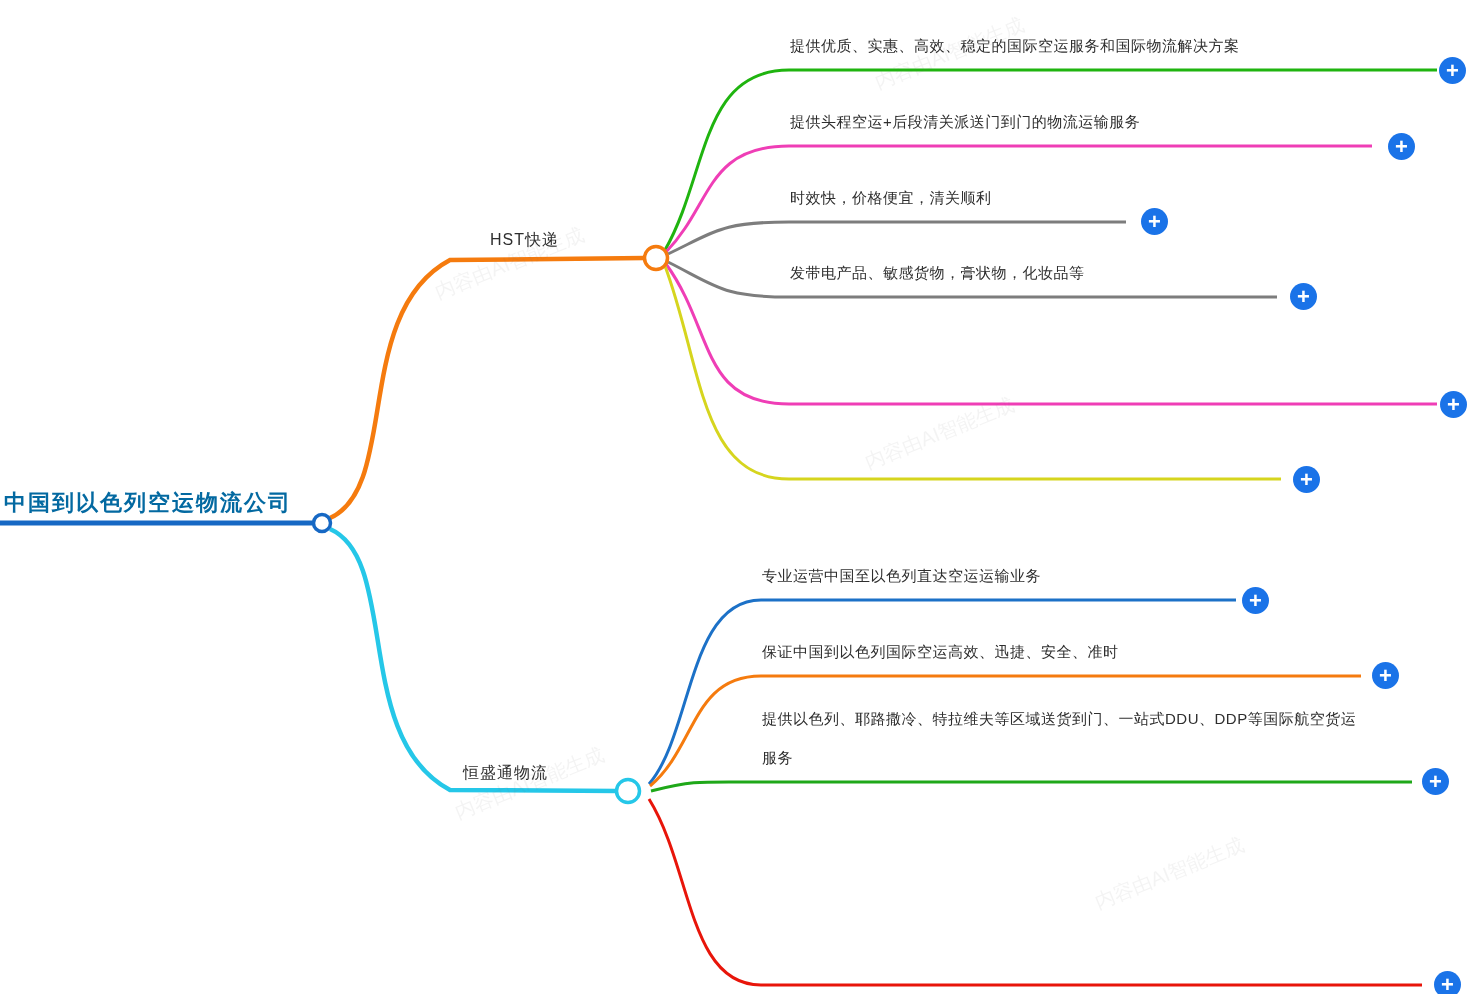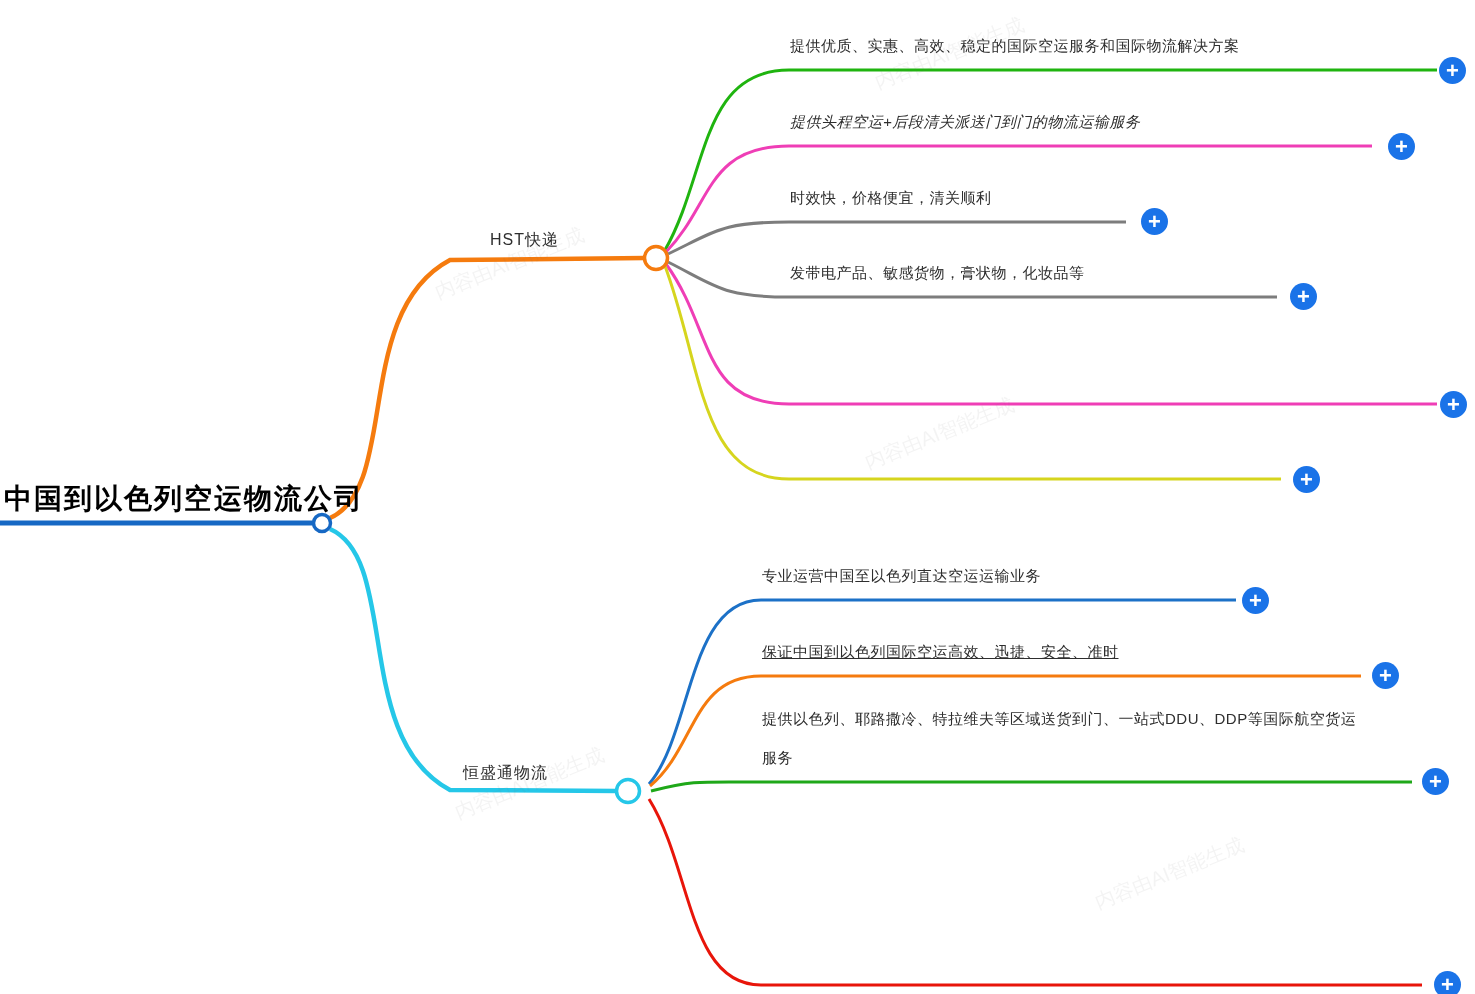--- a/index.html
+++ b/index.html
@@ -11,23 +11,23 @@
   }
   #stage{position:absolute;inset:0;width:1475px;height:994px;}
   svg#wires{position:absolute;left:0;top:0;width:1475px;height:994px;pointer-events:none;}
   .node-label{
     position:absolute;
     color:#2e2e2e;
     white-space:nowrap;
     cursor:default;
   }
   .root-label{
-    font-size:28px;
+    font-size:22px;
     font-weight:bold;
-    color:#000000;
+    color:#0369a1;
     letter-spacing:2px;
   }
   .branch-label{
     font-size:16px;
     font-weight:400;
     color:#2e2e2e;
     letter-spacing:1px;
   }
   .leaf-text{
     position:absolute;
@@ -93,26 +93,26 @@
   <div class="watermark" style="left:450px;top:770px;">内容由AI智能生成</div>
   <div class="watermark" style="left:1090px;top:860px;">内容由AI智能生成</div>
 
   <div class="node-label root-label" style="left:4px;bottom:476px;">中国到以色列空运物流公司</div>
 
   <div class="node-label branch-label" style="left: 490px; bottom: 743px; color: rgb(46, 46, 46);">HST快递</div>
 
   <div class="node-label branch-label" style="left: 463px; bottom: 210px; color: rgb(46, 46, 46);">恒盛通物流</div>
 
   <div class="leaf-text" style="left: 790px; bottom: 929px; width: 596px; color: rgb(46, 46, 46);">提供优质、实惠、高效、稳定的国际空运服务和国际物流解决方案</div>
-  <div class="leaf-text" style="left: 790px; bottom: 853px; width: 582px; color: rgb(46, 46, 46); font-style: italic;">提供头程空运+后段清关派送门到门的物流运输服务</div>
+  <div class="leaf-text" style="left: 790px; bottom: 853px; width: 582px; color: rgb(46, 46, 46);">提供头程空运+后段清关派送门到门的物流运输服务</div>
   <div class="leaf-text" style="left: 790px; bottom: 777px; width: 336px; color: rgb(46, 46, 46);">时效快，价格便宜，清关顺利</div>
   <div class="leaf-text" style="left: 790px; bottom: 702px; width: 487px; color: rgb(46, 46, 46); margin-top: 20px;">发带电产品、敏感货物，膏状物，化妆品等</div>
 
   <div class="leaf-text" style="left: 762px; bottom: 399px; width: 474px; color: rgb(46, 46, 46);">专业运营中国至以色列直达空运运输业务</div>
-  <div class="leaf-text" style="left: 762px; bottom: 323px; width: 599px; color: rgb(46, 46, 46); text-decoration: underline;">保证中国到以色列国际空运高效、迅捷、安全、准时</div>
+  <div class="leaf-text" style="left: 762px; bottom: 323px; width: 599px; color: rgb(46, 46, 46);">保证中国到以色列国际空运高效、迅捷、安全、准时</div>
   <div class="leaf-text" style="left: 762px; bottom: 217px; width: 596px; color: rgb(46, 46, 46);">提供以色列、耶路撒冷、特拉维夫等区域送货到门、一站式DDU、DDP等国际航空货运服务</div>
 
   <div class="plus" style="left: 1439px; top: 57px; background: rgb(26, 115, 232); color: rgb(255, 255, 255);">+</div>
   <div class="plus" style="left: 1388px; top: 133px; background: rgb(26, 115, 232); color: rgb(255, 255, 255);">+</div>
   <div class="plus" style="left: 1141px; top: 208px; background: rgb(26, 115, 232); color: rgb(255, 255, 255);">+</div>
   <div class="plus" style="left: 1290px; top: 283px; background: rgb(26, 115, 232); color: rgb(255, 255, 255);">+</div>
   <div class="plus" style="left: 1440px; top: 391px; background: rgb(26, 115, 232); color: rgb(255, 255, 255);">+</div>
   <div class="plus" style="left: 1293px; top: 466px; background: rgb(26, 115, 232); color: rgb(255, 255, 255);">+</div>
   <div class="plus" style="left: 1242px; top: 587px; background: rgb(26, 115, 232); color: rgb(255, 255, 255);">+</div>
   <div class="plus" style="left: 1372px; top: 662px; background: rgb(26, 115, 232); color: rgb(255, 255, 255);">+</div>

